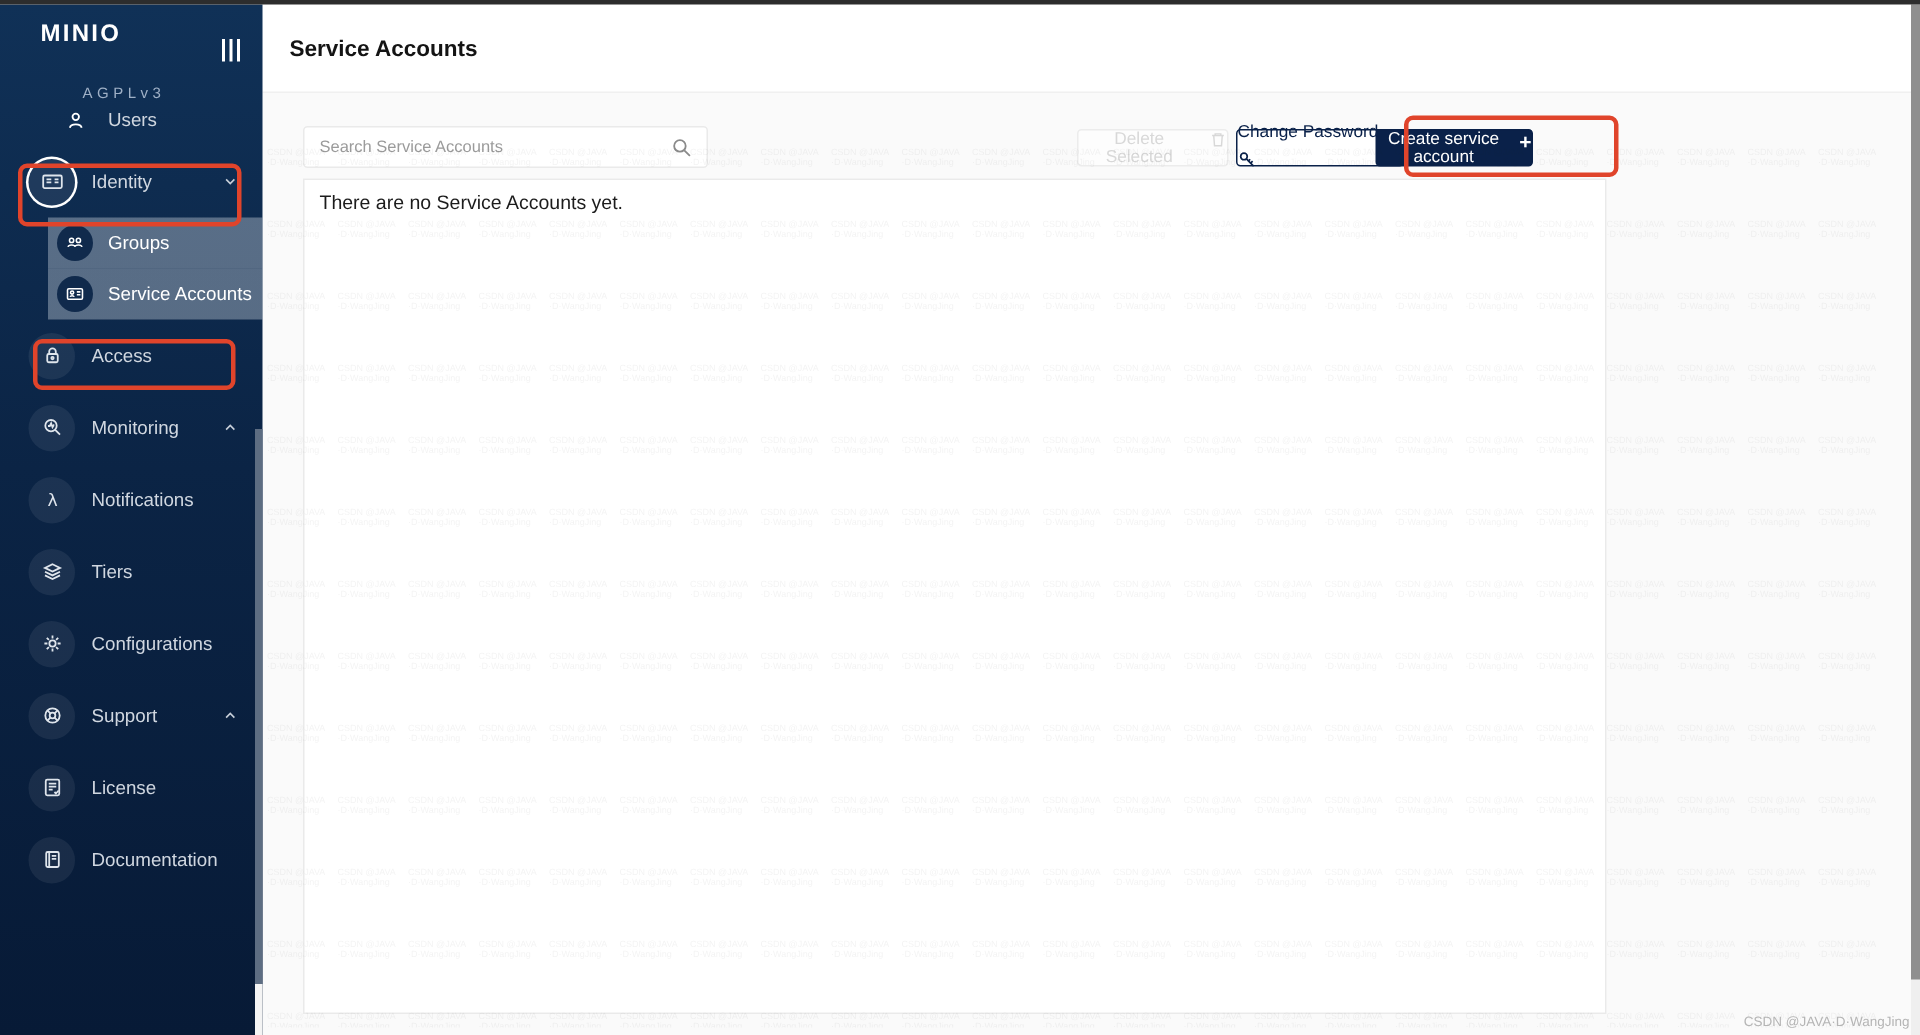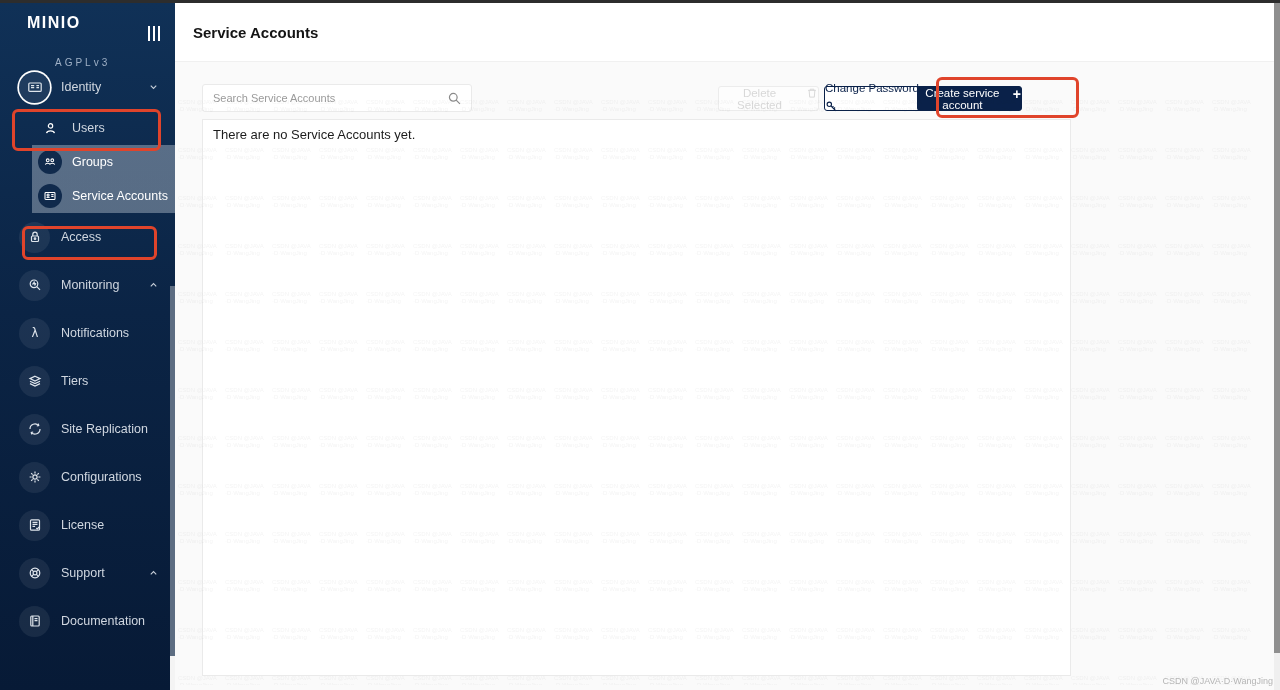--- a/index.html
+++ b/index.html
@@ -123,45 +123,45 @@
     <div class="collapse-icon">
         <i></i>
         <i></i>
         <i></i>
       </div>
   </div>
 
   <div class="nav">
 
 
+    <div class="nav-item sub">
+      <span class="icon-circle">
+        <svg width="15" height="15" viewBox="0 0 16 16" fill="none" stroke="#ffffff" stroke-width="1.3">
+          <circle cx="8" cy="5.2" r="2.3"></circle>
+            <path d="M3.8 13c.6-3.2 7.8-3.2 8.4 0"></path>
+        </svg>
+      </span>
+      <span>Users</span>
+    </div>
+
     <div class="nav-item">
       <span class="icon-circle ring">
         <svg width="16" height="16" viewBox="0 0 16 16" fill="none" stroke="#dfe5ec" stroke-width="1.2">
           <rect x="1.8" y="4" width="12.4" height="8.4" rx="1"></rect>
           <path d="M4 6.6h3.2M4 8.6h3.2M9.4 6.6h2.6M9.4 8.6h2.6"></path>
         </svg>
       </span>
       <span>Identity</span>
       <span class="chevron">
         <svg width="11" height="11" viewBox="0 0 16 16" fill="none" stroke="#c7cfd9" stroke-width="1.6">
             <path d="M4 6l4 4 4-4"></path>
           </svg>
       </span>
     </div>
 
-    <div class="nav-item sub">
-      <span class="icon-circle">
-        <svg width="15" height="15" viewBox="0 0 16 16" fill="none" stroke="#ffffff" stroke-width="1.3">
-          <circle cx="8" cy="5.2" r="2.3"></circle>
-            <path d="M3.8 13c.6-3.2 7.8-3.2 8.4 0"></path>
-        </svg>
-      </span>
-      <span>Users</span>
-    </div>
-
     <div class="nav-item sub hl">
       <span class="icon-circle">
         <svg width="14" height="14" viewBox="0 0 16 16" fill="none" stroke="#ffffff" stroke-width="1.2">
           <circle cx="5.4" cy="6" r="1.6"></circle>
             <circle cx="10.6" cy="6" r="1.6"></circle>
           <path d="M2.7 11c.4-2 5-2 5.4 0M7.9 11c.4-2 5-2 5.4 0"></path>
         </svg>
       </span>
       <span>Groups</span>
     </div>
@@ -217,67 +217,56 @@
       <span class="icon-circle">
         <svg width="16" height="16" viewBox="0 0 16 16" fill="none" stroke="#dfe5ec" stroke-width="1.2">
           <path d="M8 3.2L13 5.6 8 8 3 5.6z"></path>
             <path d="M3 8.2l5 2.4 5-2.4"></path>
             <path d="M3 10.6L8 13l5-2.4"></path>
         </svg>
       </span>
       <span>Tiers</span>
     </div>
 
-    <div class="nav-item">
-      <span class="icon-circle">
-        <svg width="16" height="16" viewBox="0 0 16 16" fill="none" stroke="#dfe5ec" stroke-width="1.2">
-          <path d="M13 8a5 5 0 0 1-8.7 3.4"></path>
-            <path d="M3 8a5 5 0 0 1 8.7-3.4"></path>
-          <path d="M11.3 2.7l.4 1.9-1.9.4"></path>
-            <path d="M4.7 13.3l-.4-1.9 1.9-.4"></path>
-        </svg>
-      </span>
-      <span>Site Replication</span>
-    </div>
 
     <div class="nav-item">
       <span class="icon-circle">
         <svg width="16" height="16" viewBox="0 0 16 16" fill="none" stroke="#dfe5ec" stroke-width="1.2">
           <circle cx="8" cy="8" r="2.1"></circle>
           <path d="M8 2.6v2M8 11.4v2M2.6 8h2M11.4 8h2M4.2 4.2l1.4 1.4M10.4 10.4l1.4 1.4M11.8 4.2l-1.4 1.4M5.6 10.4l-1.4 1.4"></path>
         </svg>
       </span>
       <span>Configurations</span>
-    </div>
-
-    <div class="nav-item">
-      <span class="icon-circle">
-        <svg width="16" height="16" viewBox="0 0 16 16" fill="none" stroke="#dfe5ec" stroke-width="1.2">
-          <rect x="3.5" y="2.8" width="9" height="10.4" rx="1"></rect>
-          <path d="M5.5 5.4h5M5.5 7.4h5M5.5 9.4h2.6"></path>
-            <path d="M9.3 11l1 1 1.8-2"></path>
-        </svg>
-      </span>
-      <span>License</span>
     </div>
 
     <div class="nav-item">
       <span class="icon-circle">
         <svg width="16" height="16" viewBox="0 0 16 16" fill="none" stroke="#dfe5ec" stroke-width="1.2">
           <circle cx="8" cy="8" r="4.8"></circle>
             <circle cx="8" cy="8" r="1.9"></circle>
           <path d="M4.6 4.6l2 2M9.4 9.4l2 2M11.4 4.6l-2 2M6.6 9.4l-2 2"></path>
         </svg>
       </span>
       <span>Support</span>
       <span class="chevron">
         <svg width="11" height="11" viewBox="0 0 16 16" fill="none" stroke="#c7cfd9" stroke-width="1.6">
             <path d="M4 10l4-4 4 4"></path>
           </svg>
       </span>
+    </div>
+
+    <div class="nav-item">
+      <span class="icon-circle">
+        <svg width="16" height="16" viewBox="0 0 16 16" fill="none" stroke="#dfe5ec" stroke-width="1.2">
+          <rect x="3.5" y="2.8" width="9" height="10.4" rx="1"></rect>
+          <path d="M5.5 5.4h5M5.5 7.4h5M5.5 9.4h2.6"></path>
+            <path d="M9.3 11l1 1 1.8-2"></path>
+        </svg>
+      </span>
+      <span>License</span>
     </div>
 
     <div class="nav-item">
       <span class="icon-circle">
         <svg width="16" height="16" viewBox="0 0 16 16" fill="none" stroke="#dfe5ec" stroke-width="1.2">
           <rect x="3.8" y="3" width="8.4" height="10" rx="1"></rect>
             <path d="M5.8 3v10"></path>
             <path d="M7.5 5.6h3M7.5 7.6h3"></path>
         </svg>
       </span>

